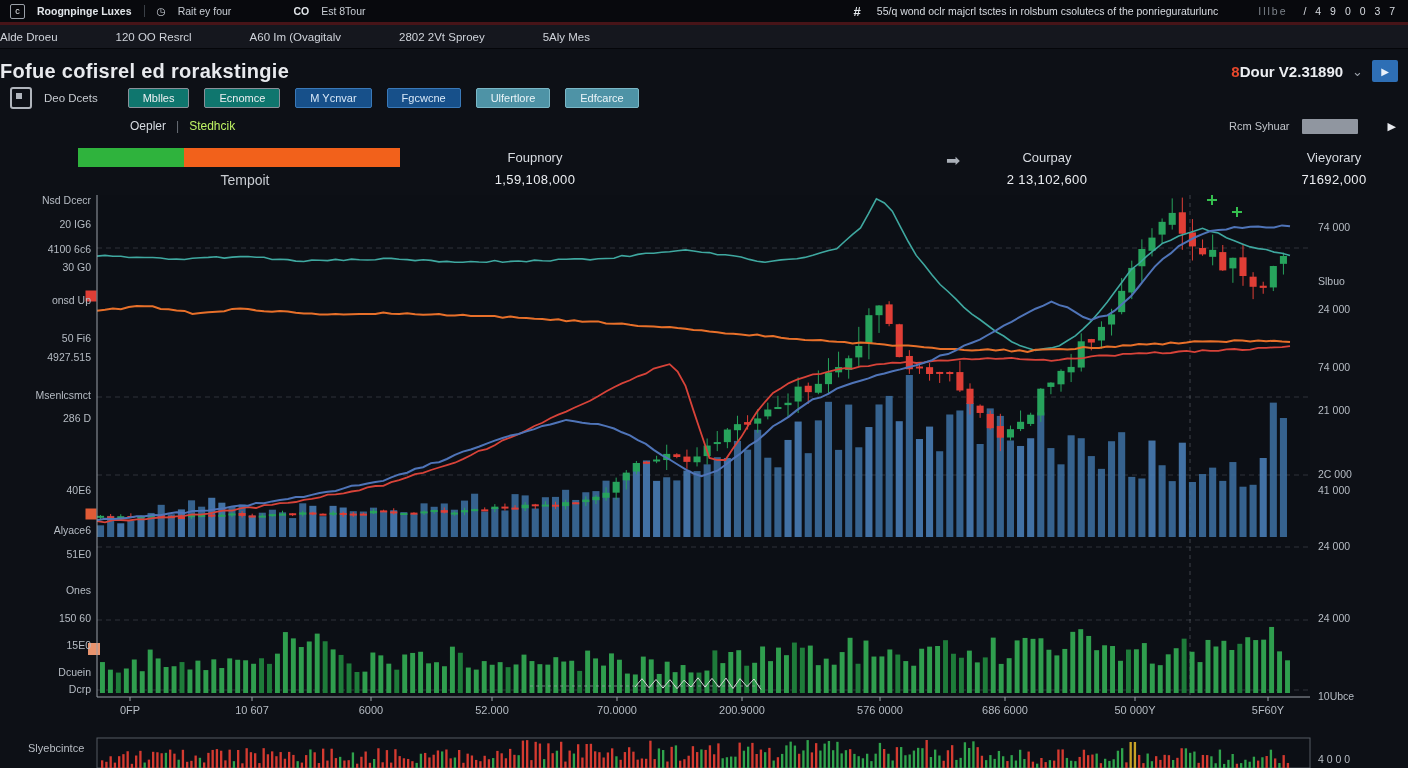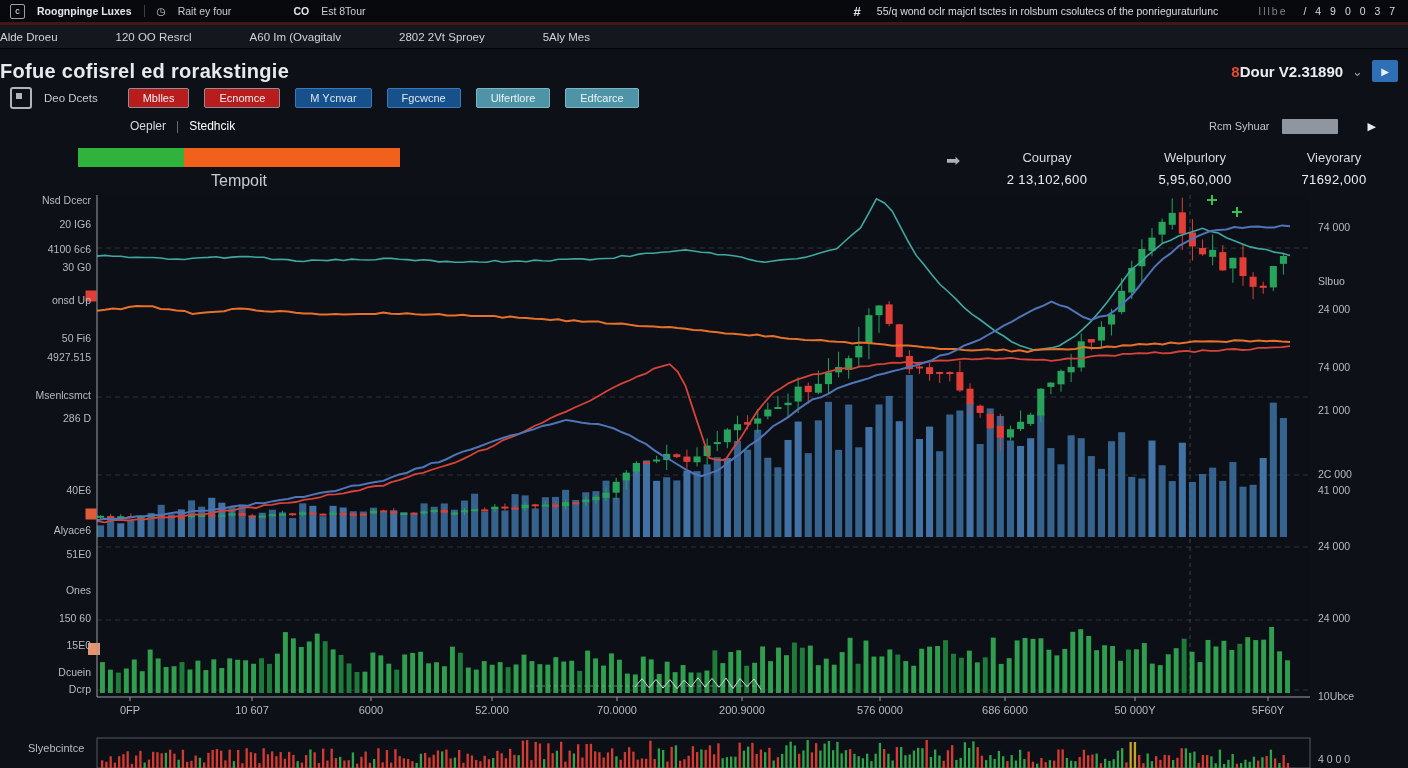--- a/index.html
+++ b/index.html
@@ -28,38 +28,38 @@
   .ver-accent{color:#e8482c;}
   .chev{color:#9aa0a8;font-size:13px;}
   .play-btn{width:26px;height:22px;background:#2e6fb5;border-radius:2px;display:flex;
     align-items:center;justify-content:center;color:#eaf2fa;font-size:10px;cursor:pointer;}
   
   .toolbar-row{position:absolute;top:85px;left:0;width:1182px;height:26px;display:flex;align-items:center;padding-left:10px;box-sizing:border-box;}
   .grid-icon{width:18px;height:18px;border:2px solid #b0b5bc;border-radius:3px;position:relative;flex:0 0 auto;}
   .grid-icon:after{content:"";position:absolute;left:4px;top:4px;width:6px;height:6px;background:#b0b5bc;}
   .tbr-label{font-size:11.5px;color:#c8ccd2;margin:0 30px 0 12px;}
   .btn{font-size:11px;padding:3px 14px;border-radius:2px;margin-right:15px;cursor:pointer;white-space:nowrap;}
-  .btn.gray{background:#b91c1c;border:1px solid #8a9099;color:#eceff2;}
+  .btn.gray{background:#0f766e;border:1px solid #8a9099;color:#eceff2;}
   .btn.blue{background:#17508a;border:1px solid #3a79b8;color:#d8e8f8;}
   .btn.teal{background:#4e93a6;border:1px solid #7ab7c6;color:#eaf4f8;}
   
   .subnav-row{position:absolute;top:113px;left:0;width:1408px;height:26px;display:flex;align-items:center;font-size:12px;}
   .subtab1{margin-left:130px;color:#d6dae0;cursor:pointer;}
   .sub-div{color:#6a7078;margin:0 10px;}
-  .subtab2{color:#ffffff;cursor:pointer;}
-  .sn-right{margin-left:auto;display:flex;align-items:center;gap:12px;padding-right:32px;}
+  .subtab2{color:#bef264;cursor:pointer;}
+  .sn-right{margin-left:auto;display:flex;align-items:center;gap:12px;padding-right:12px;}
   .sn-label{font-size:11px;color:#c0c4ca;}
   .sym-input{width:52px;height:13px;background:#9096a0;border:none;border-radius:1px;}
   .sn-play{color:#e8eaee;font-size:11px;margin-left:18px;cursor:pointer;}
   
   .stats-row{position:absolute;top:142px;left:0;width:1408px;height:52px;}
   .progress{position:absolute;left:78px;top:6px;width:322px;height:19px;display:flex;cursor:pointer;}
   .prog-green{height:100%;background:#2fb33d;}
   .prog-orange{height:100%;background:#f2611b;flex:1;}
-  .prog-label{position:absolute;left:78px;top:30px;width:322px;text-align:center;font-size:16px;color:#c8ccd2;}
+  .prog-label{position:absolute;left:84px;top:30px;width:322px;text-align:center;font-size:14px;color:#c8ccd2;}
   .stat-col{position:absolute;top:8px;text-align:center;}
   .stat-label{font-size:13px;color:#d6dae0;margin-bottom:7px;}
   .stat-value{font-size:13px;color:#eceef2;letter-spacing:.4px;}
   .stat-arrow{position:absolute;left:946px;top:8px;font-size:17px;color:#aab0b8;}
   
   .chart-wrap{position:absolute;top:195px;left:0;width:1408px;height:573px;}
   svg text{font-family:"Liberation Sans","DejaVu Sans",sans-serif;}
   .pane-label{position:absolute;left:28px;top:742px;font-size:11px;color:#b8bdc4;}
 </style>
 </head>
@@ -125,28 +125,28 @@
   </div>
 </div>
 
 <div class="stats-row">
   <div class="progress">
     <div class="prog-green" style="width:33%"></div>
     <div class="prog-orange"></div>
   </div>
   <div class="prog-label">Tempoit</div>
 
+  <div class="stat-col" style="left:450px;width:170px">
+    <div class="stat-label">Foupnory</div>
+    <div class="stat-value">1,59,108,000</div>
+  </div>
   <span class="stat-arrow">➡</span>
   <div class="stat-col" style="left:982px;width:130px">
     <div class="stat-label">Courpay</div>
     <div class="stat-value">2 13,102,600</div>
-  </div>
-  <div class="stat-col" style="left:1115px;width:160px">
-    <div class="stat-label">Welpurlory</div>
-    <div class="stat-value">5,95,60,000</div>
   </div>
   <div class="stat-col" style="left:1268px;width:132px">
     <div class="stat-label">Vieyorary</div>
     <div class="stat-value">71692,000</div>
   </div>
 </div>
 
 <div class="chart-wrap">
   <svg id="chart-svg" width="1408" height="573" viewBox="0 0 1408 573">
       <rect x="97" y="0" width="1213" height="502" fill="#0c0f15"></rect>

